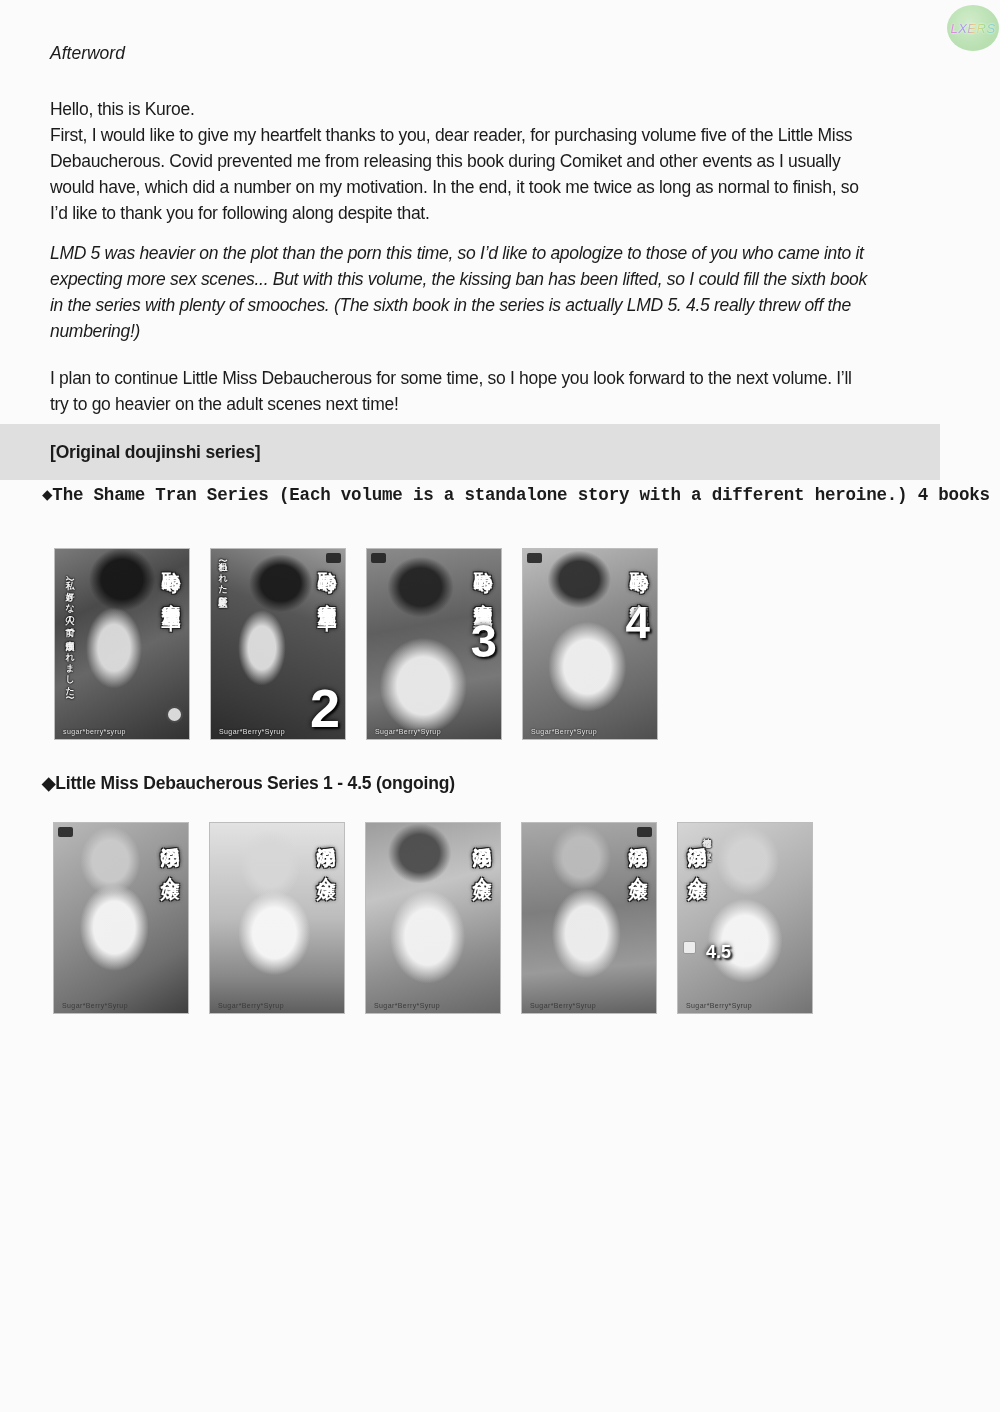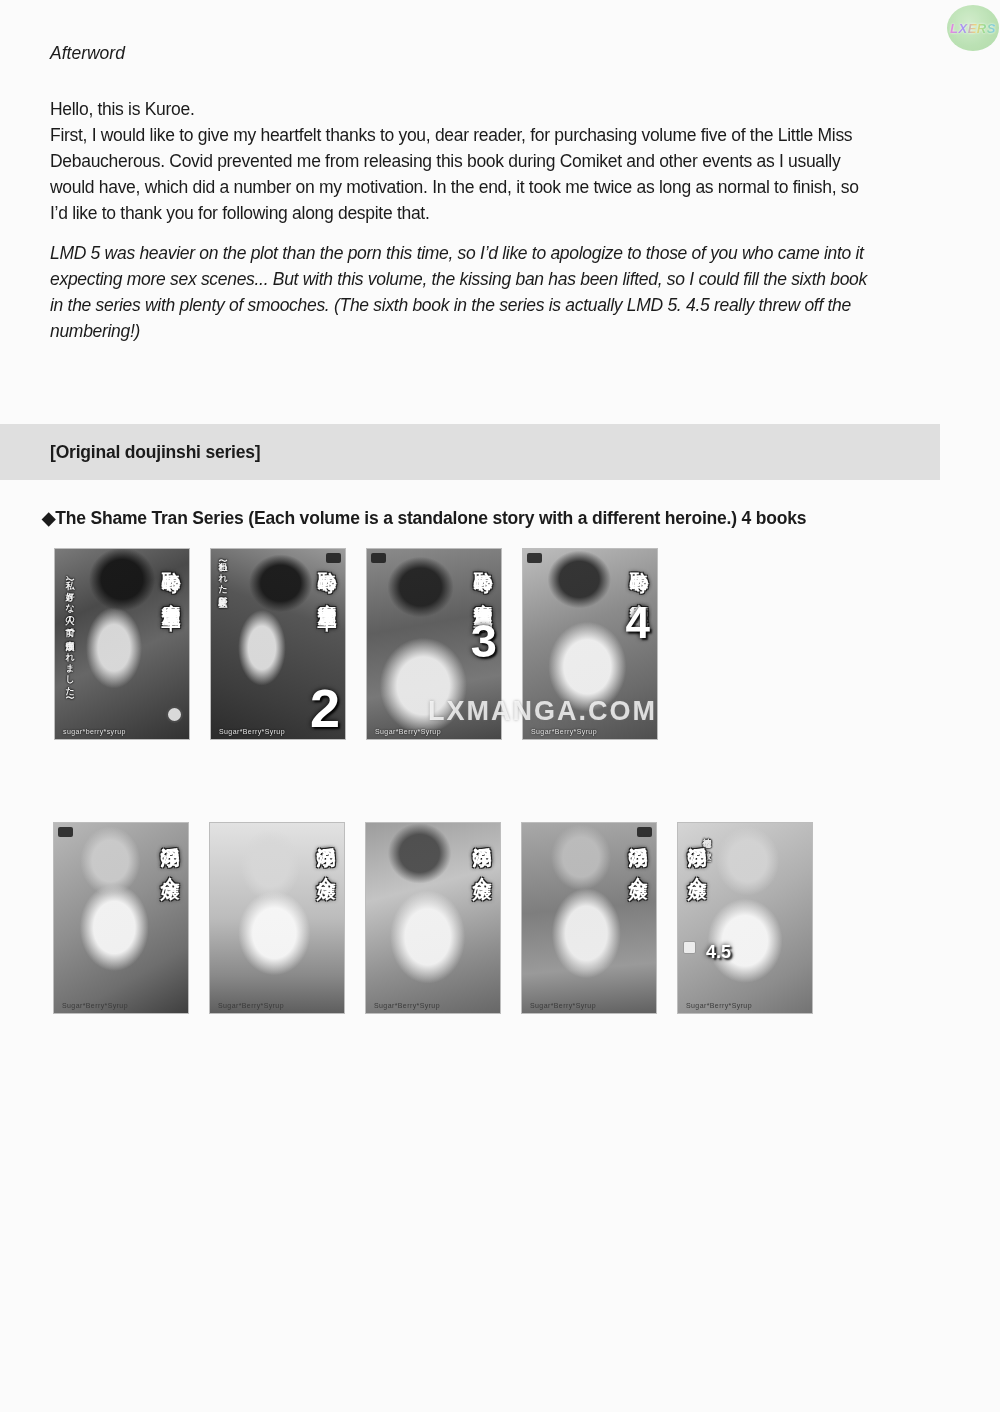--- a/index.html
+++ b/index.html
@@ -26,21 +26,21 @@
     width: 52px;
     height: 46px;
     border-radius: 50%;
     background: radial-gradient(circle at 42% 38%, #cdebc6 0%, #b5dfad 55%, #a8d8a0 100%);
     display: flex;
     align-items: center;
     justify-content: center;
     opacity: 0.9;
   }
   .logo-text {
-    font-weight: bold;
+    font-weight: normal;
     font-style: italic;
     font-size: 13px;
     letter-spacing: 0.5px;
     background: linear-gradient(90deg, #e87fd6 0%, #9b8cf5 30%, #f3cf6b 55%, #8fd98a 75%, #74c4f0 100%);
     -webkit-background-clip: text;
     background-clip: text;
     color: transparent;
     filter: drop-shadow(0 0 1px rgba(255,255,255,0.9));
   }
 
@@ -86,21 +86,21 @@
   }
 
   .series-heading {
     position: absolute;
     left: 42px;
     font-size: 17.5px;
     font-weight: 600;
     letter-spacing: -0.2px;
     line-height: 26px;
   }
-  .heading-1 { top: 505px; }
+  .heading-1 { top: 482px; font-family: Liberation Mono, monospace; }
   .heading-2 { top: 770px; }
 
   
   .cover-row {
     position: absolute;
     display: flex;
     gap: 22px;
   }
   .row-1 { left: 55px; top: 549px; }
   .row-2 { left: 54px; top: 823px; }
@@ -274,20 +274,22 @@
 
   <div class="para para-1">Hello, this is Kuroe.
 First, I would like to give my heartfelt thanks to you, dear reader, for purchasing volume five of the Little Miss
 Debaucherous. Covid prevented me from releasing this book during Comiket and other events as I usually
 would have, which did a number on my motivation. In the end, it took me twice as long as normal to finish, so
 I’d like to thank you for following along despite that.</div>
   <div class="para para-2">LMD 5 was heavier on the plot than the porn this time, so I’d like to apologize to those of you who came into it
 expecting more sex scenes... But with this volume, the kissing ban has been lifted, so I could fill the sixth book
 in the series with plenty of smooches. (The sixth book in the series is actually LMD 5. 4.5 really threw off the
 numbering!)</div>
+  <div class="para para-3">I plan to continue Little Miss Debaucherous for some time, so I hope you look forward to the next volume. I’ll
+try to go heavier on the adult scenes next time!</div>
 
   <div class="banner">
     <span class="banner-text">[Original doujinshi series]</span>
   </div>
 
   <div class="series-heading heading-1">◆The Shame Tran Series (Each volume is a standalone story with a different heroine.) 4 books</div>
 
   <div class="cover-row row-1">
 
     <div class="cover">
@@ -318,22 +320,22 @@
     <div class="cover">
       <div class="art"></div>
       <span class="vtitle">恥辱の痴漢電車</span>
       <span class="vol vol-high">4</span>
       <span class="badge tl"></span>
       <span class="producer">Sugar*Berry*Syrup</span>
     </div>
 
   </div>
 
-  <div class="watermark">LXMANGA.COM</div>
-
+
+  <div class="series-heading heading-2">◆Little Miss Debaucherous Series 1 - 4.5 (ongoing)</div>
 
   <div class="cover-row row-2">
 
     <div class="cover">
       <div class="art"></div>
       <span class="vtitle">淫溺の令嬢</span>
       <span class="badge tl"></span>
       <span class="producer">Sugar*Berry*Syrup</span>
     </div>
 

